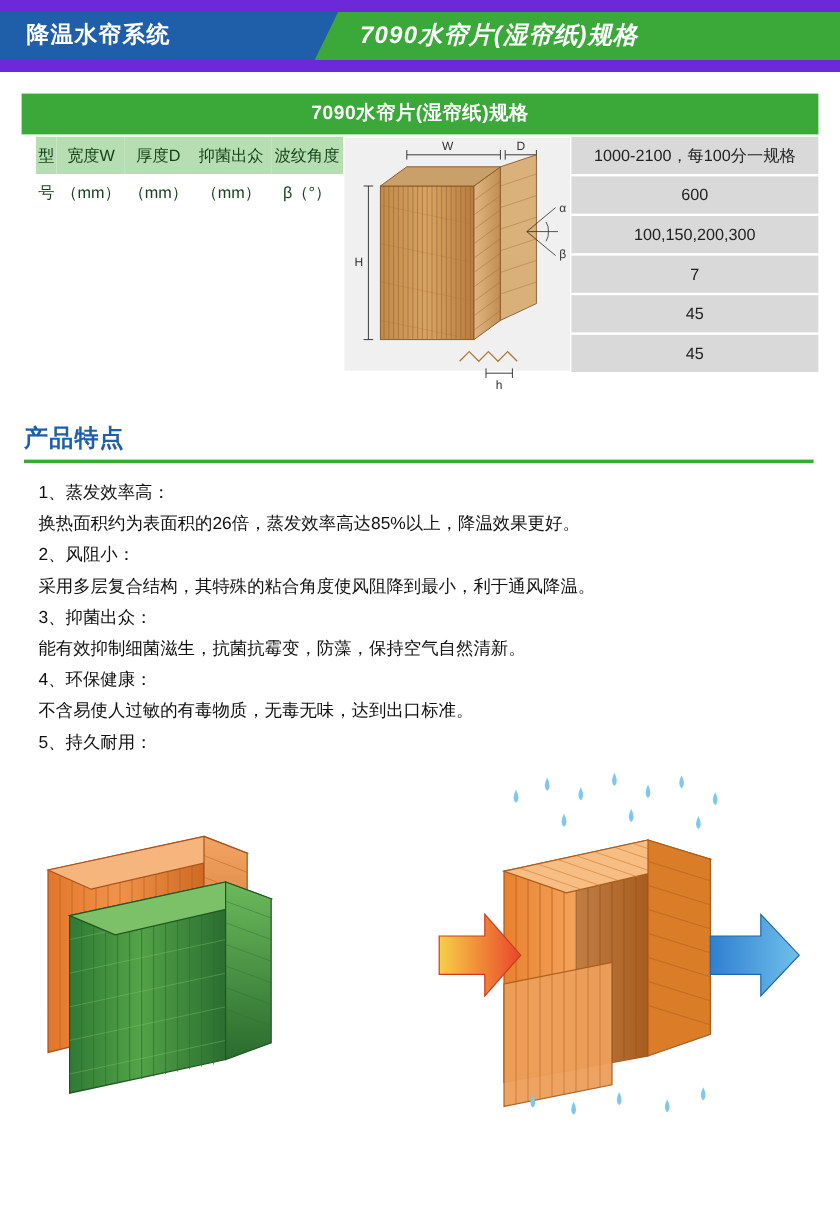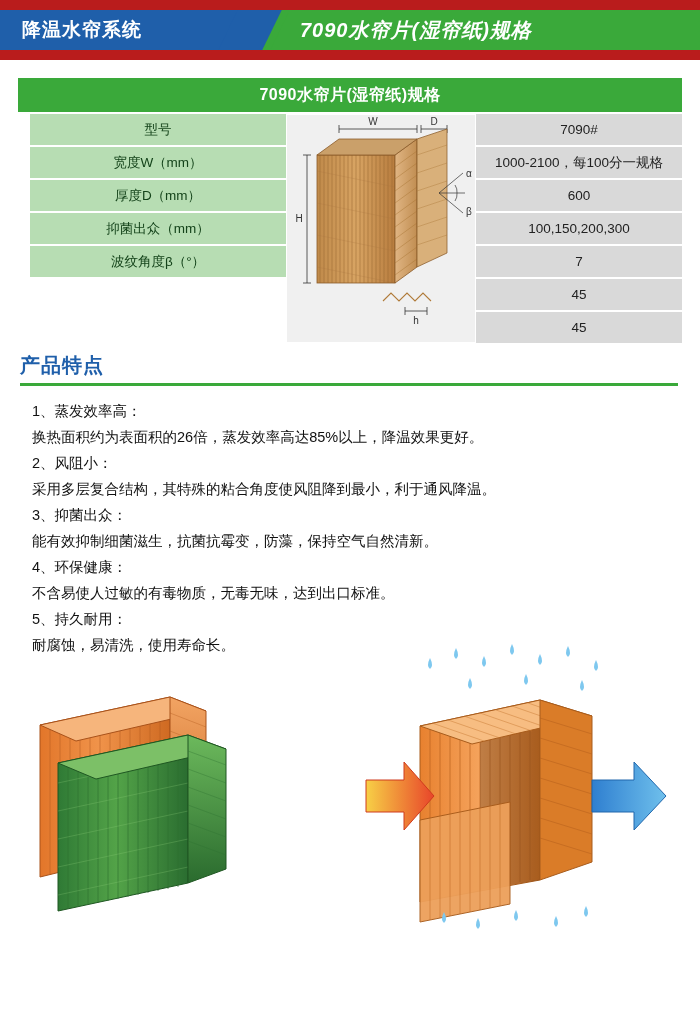--- a/index.html
+++ b/index.html
@@ -15,21 +15,21 @@
     overflow: hidden;
     position: relative;
   }
 
   
   .header {
     position: relative;
     width: 700px;
     height: 60px;
     overflow: hidden;
-    background: #b91c1c;
+    background: #6d28d9;
   }
   .header-blue {
     position: absolute;
     left: 0;
     top: 10px;
     width: 252px;
     height: 40px;
     background: #1f5faa;
     z-index: 2;
   }
@@ -106,21 +106,20 @@
     letter-spacing: 0.5px;
   }
   .spec-body {
     display: flex;
     width: 100%;
     margin-top: 2px;
   }
   .spec-col-left {
     width: 256px;
     display: flex;
-    flex-direction: column;
     padding-left: 12px;
   }
   .spec-col-mid {
     width: 190px;
     background: #f0f0f0;
     position: relative;
     border: 1px solid #ffffff;
     box-sizing: border-box;
   }
   .spec-col-right {
@@ -344,21 +343,20 @@
             <line x1="118" y1="192" x2="118" y2="200"></line>
             <line x1="140" y1="192" x2="140" y2="200"></line>
             <path d="M96,186 L104,178 L112,186 L120,178 L128,186 L136,178 L144,186" stroke="#b07b3a" stroke-width="1.1"></path>
           </g>
           <text class="pad-label" x="129" y="209" text-anchor="middle" font-family="Liberation Sans, sans-serif">h</text>
         </svg>
       </div>
     </div>
 
     <div class="spec-col-right">
-      <div class="cell-right">7090#</div>
       <div class="cell-right">1000-2100，每100分一规格</div>
       <div class="cell-right">600</div>
       <div class="cell-right">100,150,200,300</div>
       <div class="cell-right">7</div>
       <div class="cell-right">45</div>
       <div class="cell-right">45</div>
     </div>
 
   </div>
 </div>
@@ -371,21 +369,20 @@
 <div class="feat-body">
   <p>1、蒸发效率高：</p>
   <p>换热面积约为表面积的26倍，蒸发效率高达85%以上，降温效果更好。</p>
   <p>2、风阻小：</p>
   <p>采用多层复合结构，其特殊的粘合角度使风阻降到最小，利于通风降温。</p>
   <p>3、抑菌出众：</p>
   <p>能有效抑制细菌滋生，抗菌抗霉变，防藻，保持空气自然清新。</p>
   <p>4、环保健康：</p>
   <p>不含易使人过敏的有毒物质，无毒无味，达到出口标准。</p>
   <p>5、持久耐用：</p>
-  <p>耐腐蚀，易清洗，使用寿命长。</p>
 </div>
 
 <div class="photos">
 
   <div class="photo-left">
     <svg width="300" height="260" viewBox="0 0 300 260" xmlns="http://www.w3.org/2000/svg">
       <defs>
         <linearGradient id="orangeFace" x1="0" y1="0" x2="1" y2="0">
           <stop offset="0%" stop-color="#e2762a"></stop>
           <stop offset="45%" stop-color="#f0934a"></stop>

